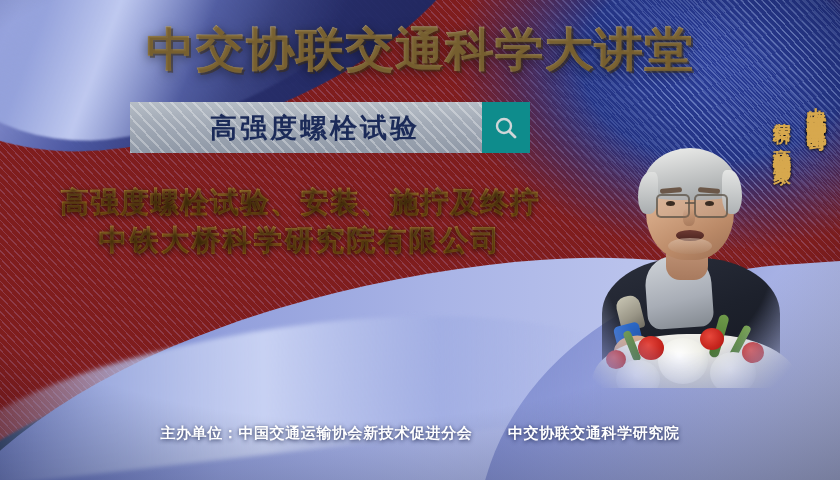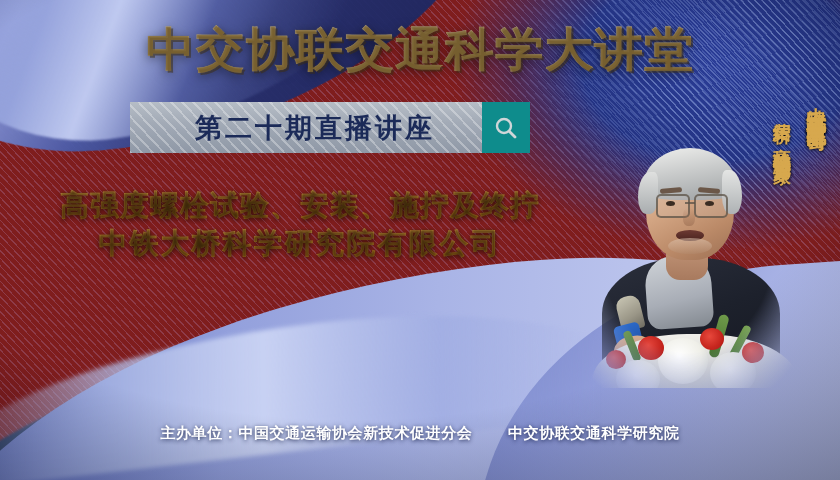--- a/index.html
+++ b/index.html
@@ -107,21 +107,21 @@
   .search-box svg{display:block;}
 
   
   .lecture{position:absolute;left:0;width:600px;top:186px;
     text-align:center;font-size:29px;line-height:38px;font-weight:700;
     letter-spacing:1px;color:#d99b2c;
     text-shadow:0 2px 5px rgba(0,0,0,.6), 0 0 2px rgba(90,55,10,.8);
   }
   .lecture .ln{display:block;
     background:linear-gradient(180deg,#f0c067 0%,#e2a53c 40%,#cf8a1f 100%);
-    -webkit-background-clip:text;background-clip:text;color:transparent;
+    -webkit-background-clip:text;background-clip:text;color:transparent;font-family:Liberation Mono, monospace;
   }
   .lecture .ln.l2{letter-spacing:2px;}
 
   
   .date-badge{position:absolute;left:148px;top:318px;width:338px;height:48px;
     background:linear-gradient(170deg,#cdd0e2 0%,#bcc1da 30%,#c9cde0 55%,#b3b9d3 100%);
     clip-path:polygon(14px 0,100% 0,100% calc(100% - 14px),calc(100% - 14px) 100%,0 100%,0 14px);
     display:flex;align-items:center;justify-content:center;overflow:hidden;
     box-shadow:0 3px 10px rgba(0,0,0,.35);
   }
@@ -229,21 +229,21 @@
   <div class="silk-bottom"></div>
   <div class="silk-right"></div>
   <div class="silk-bottom-hl"></div>
   <div class="vignette"></div>
 
   <div class="main-title">
     <span class="tx">中交协联交通科学大讲堂</span>
   </div>
 
   <div class="sub-bar">
-    <div class="sub-text">第二十期直播讲座</div>
+    <div class="sub-text">高强度螺栓试验</div>
     <div class="search-box">
       <svg width="26" height="26" viewBox="0 0 26 26">
         <circle cx="11" cy="11" r="7" fill="none" stroke="#cfd6d8" stroke-width="2.4"></circle>
         <line x1="16.2" y1="16.2" x2="22" y2="22" stroke="#cfd6d8" stroke-width="2.8" stroke-linecap="round"></line>
       </svg>
     </div>
   </div>
 
   <div class="lecture">
     <span class="ln l1">高强度螺栓试验、安装、施拧及终拧</span>

